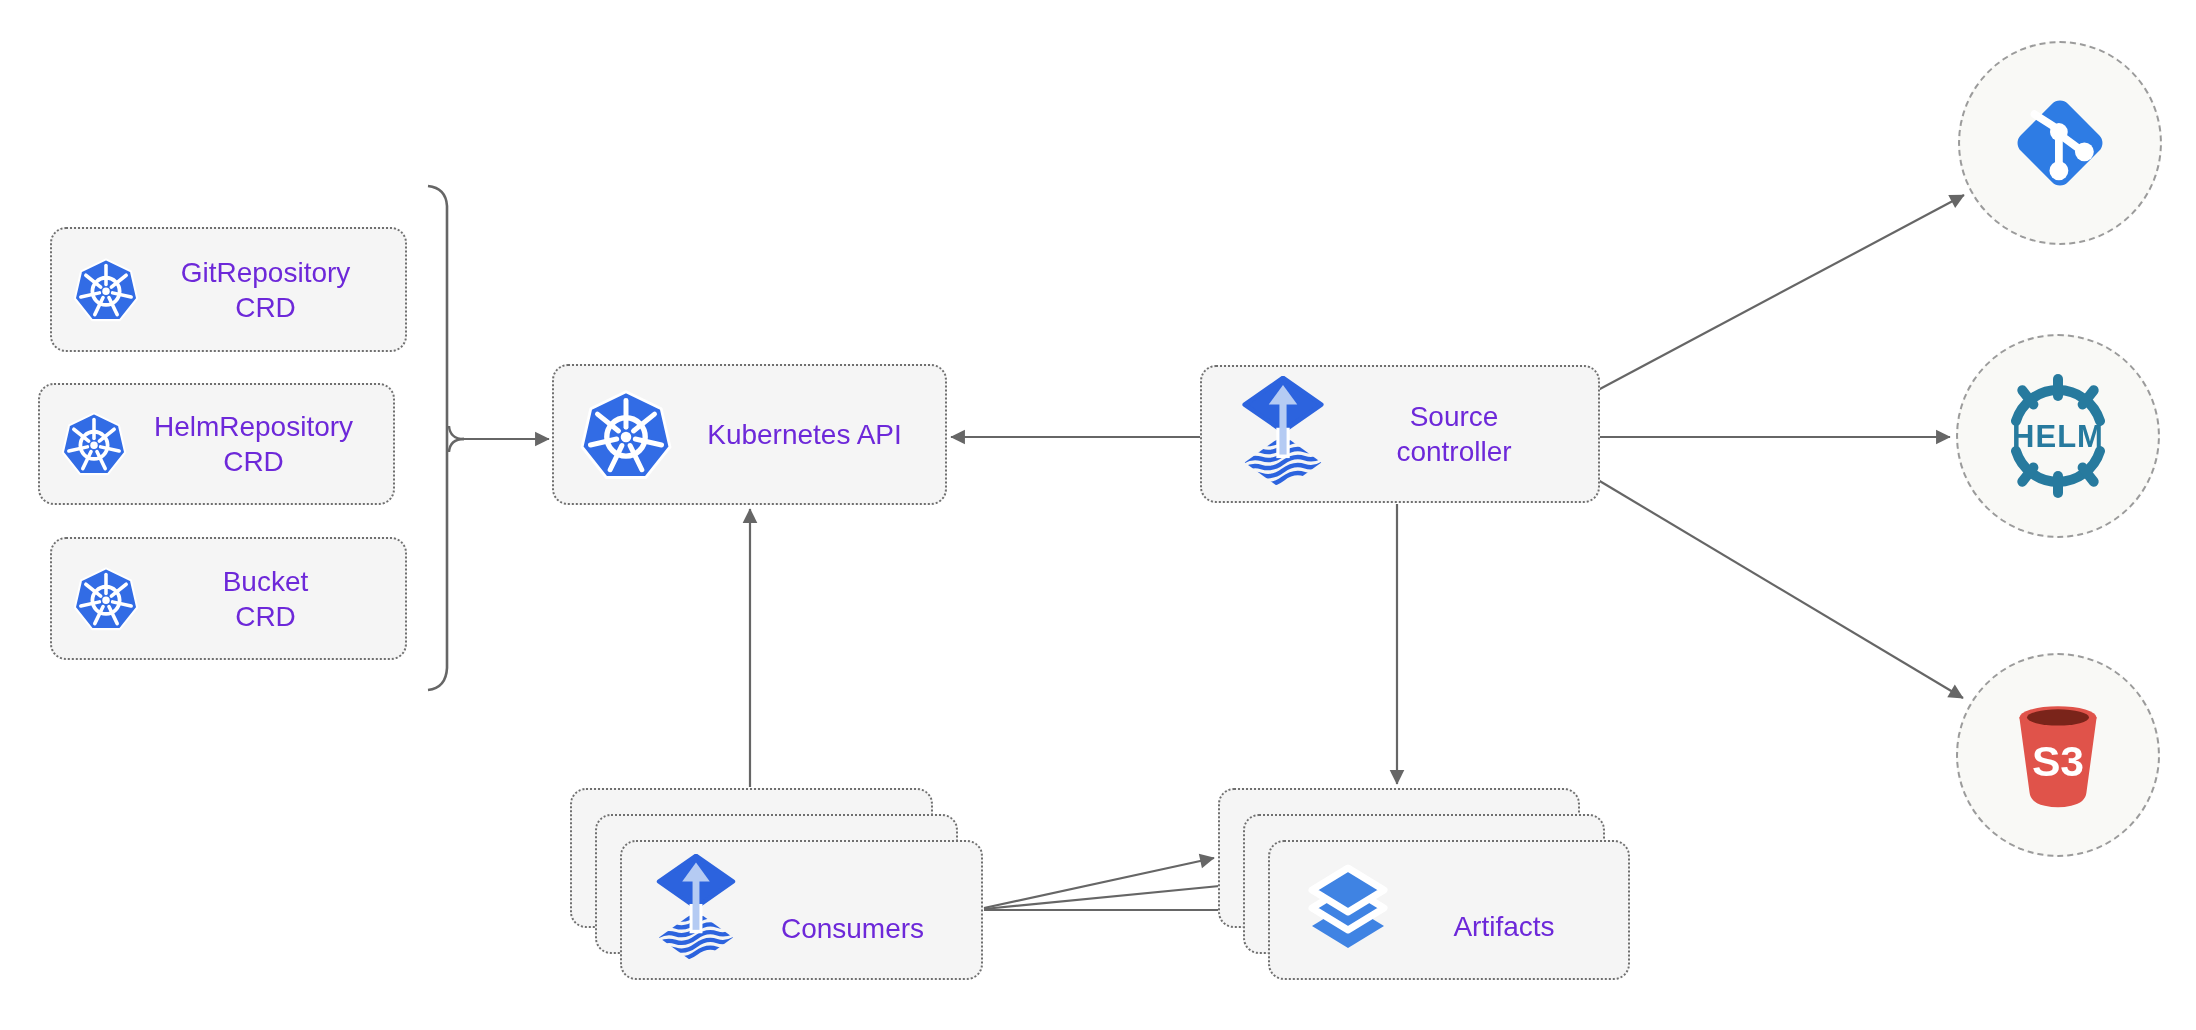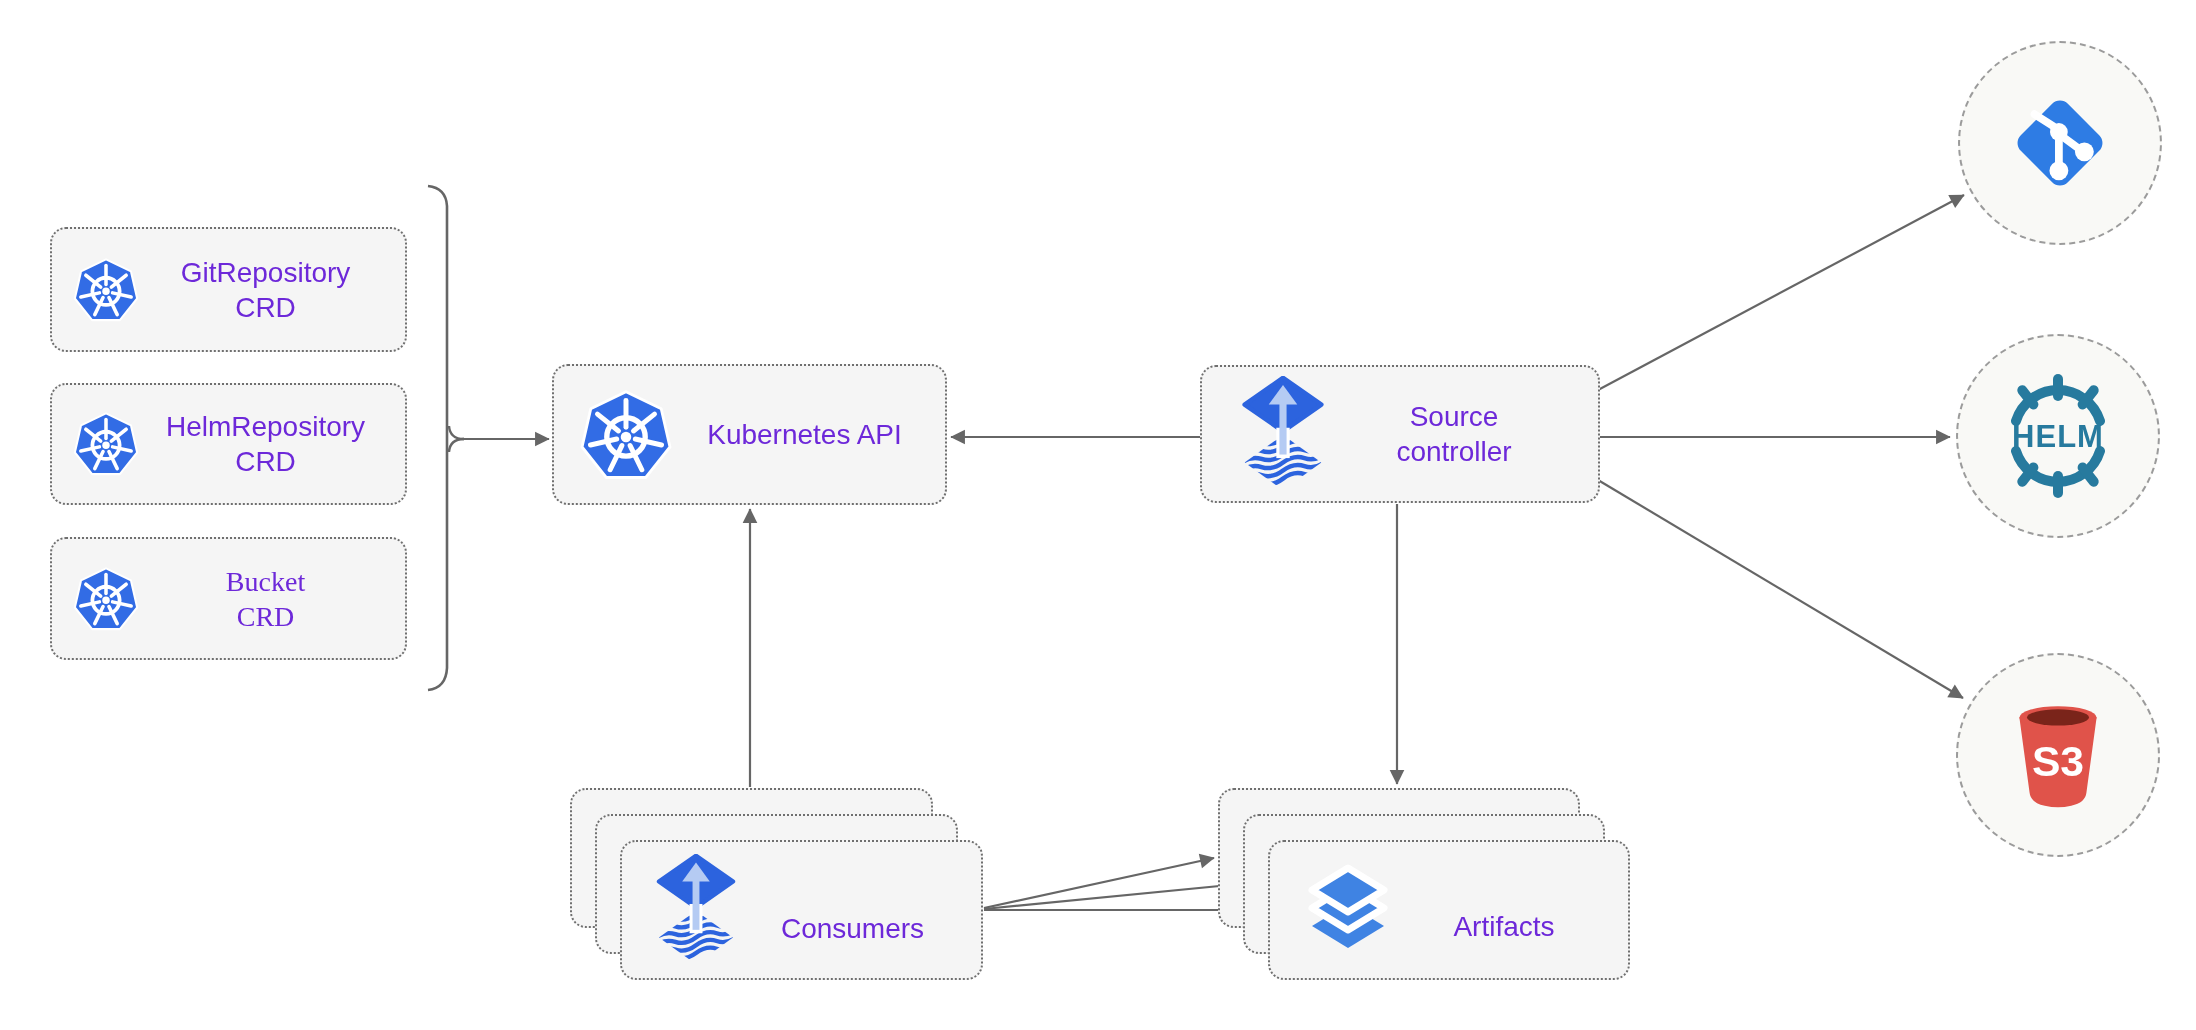--- a/index.html
+++ b/index.html
@@ -115,37 +115,37 @@
   <div class="box" style="left:50px;top:227px;width:357px;height:125px;">
     <span class="icon" style="margin-left:20px;">
       <svg width="68" height="68" viewBox="0 0 100 100">
           <use href="#k8s-icon"></use>
         </svg>
     </span>
     <div class="label" style="margin-right:14px;">GitRepository
 CRD</div>
   </div>
 
-  <div class="box" style="left:50px;top:383px;width:357px;height:122px;align-items:center;">
+  <div class="box" style="left:38px;top:383px;width:357px;height:122px;align-items:center;">
     <span class="icon" style="margin-left:20px;">
       <svg width="68" height="68" viewBox="0 0 100 100">
           <use href="#k8s-icon"></use>
         </svg>
     </span>
     <div class="label" style="margin-right:14px;">HelmRepository
 CRD</div>
   </div>
 
   <div class="box" style="left:50px;top:537px;width:357px;height:123px;">
     <span class="icon" style="margin-left:20px;">
       <svg width="68" height="68" viewBox="0 0 100 100">
           <use href="#k8s-icon"></use>
         </svg>
     </span>
-    <div class="label" style="margin-right:14px;font-family:Liberation Serif, serif;">Bucket
+    <div class="label" style="margin-right:14px;">Bucket
 CRD</div>
   </div>
 
   <div class="box" style="left:552px;top:364px;width:395px;height:141px;">
     <span class="icon" style="margin-left:24px;">
       <svg width="96" height="96" viewBox="0 0 100 100">
           <use href="#k8s-icon"></use>
         </svg>
     </span>
     <div class="label lbl-30" style="margin-right:10px;">Kubernetes API</div>

